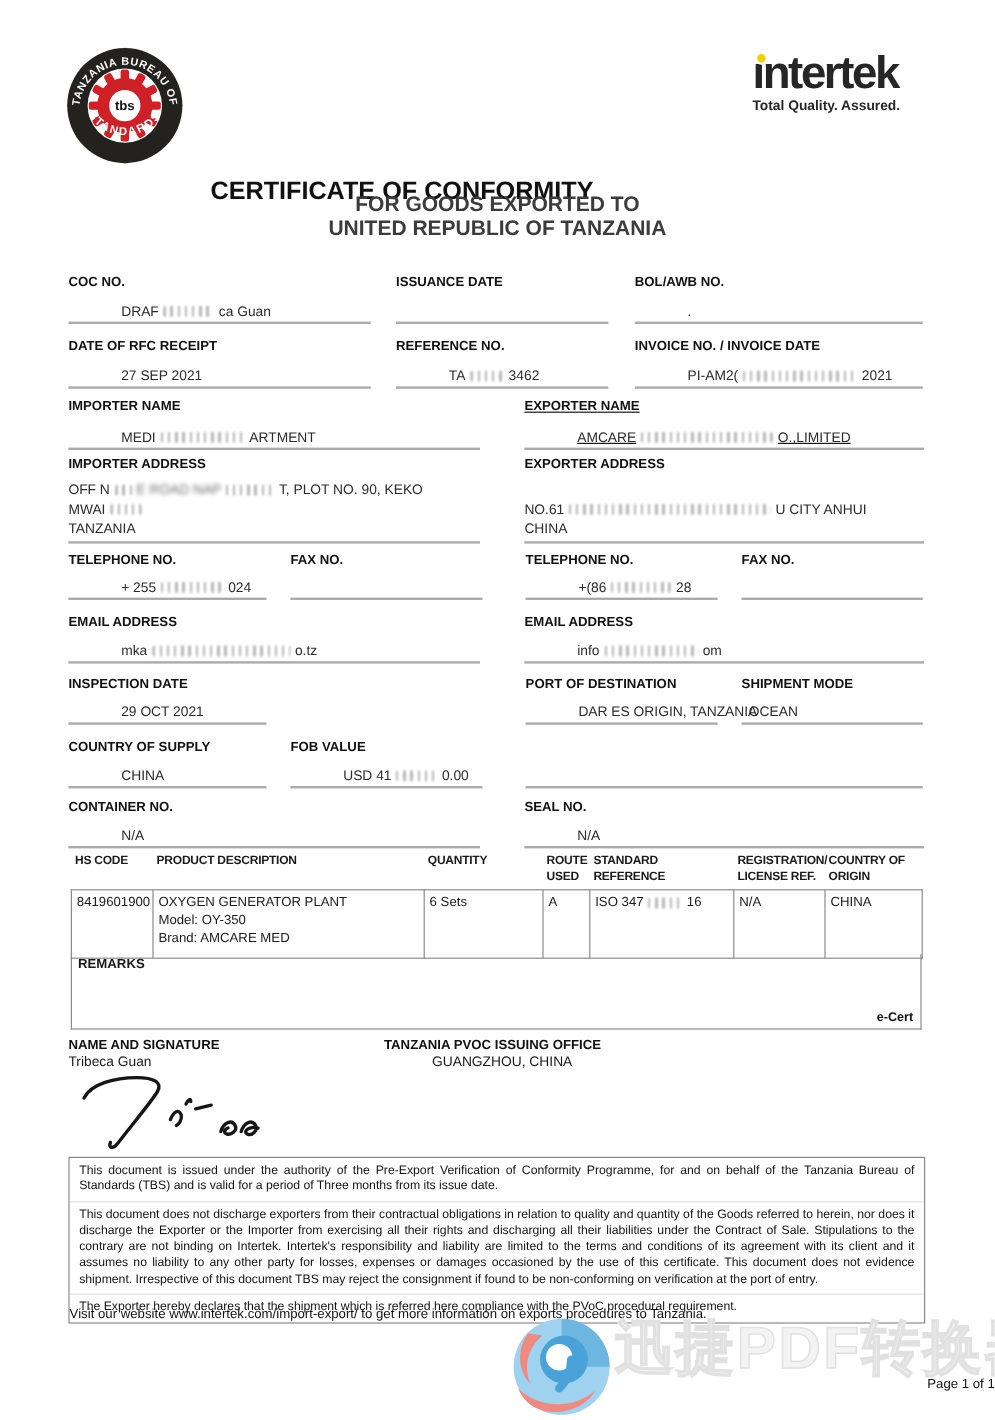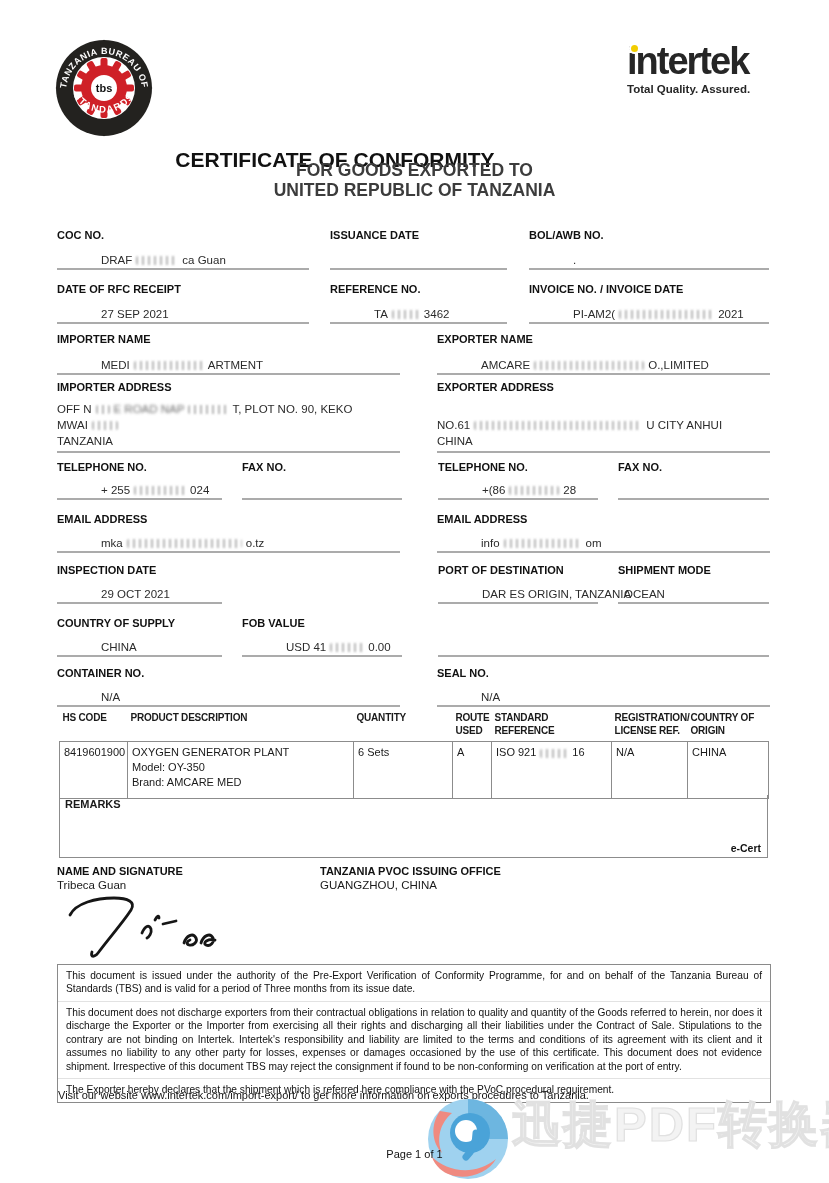--- a/index.html
+++ b/index.html
@@ -38,21 +38,21 @@
   .remarks-lbl{font-weight:bold;font-size:11px;padding:3px 5px;}
   .ecert{position:absolute;right:6px;bottom:3px;font-size:10.5px;font-weight:bold;color:#111;}
 
   
   .legal-box{border:1px solid #8a8a8a;}
   .legal-box p{margin:0;padding:4px 8px 5px 8px;font-size:10.2px;line-height:1.32;
        text-align:justify;color:#111;}
   .legal-box p + p{border-top:1px solid #e2e2e2;}
 
   .website{font-size:11px;color:#111;}
-  .pagenum{font-size:11px;color:#111;text-align:center;width:100%;z-index:3;}
+  .pagenum{font-size:11px;color:#111;text-align:right;width:100%;z-index:3;}
 
   
   .wm-text{font-size:49px;font-weight:bold;color:#f3f3f3;-webkit-text-stroke:1.2px #e1e1e1;
        letter-spacing:2px;white-space:nowrap;z-index:1;line-height:1;}
 </style>
 </head>
 <body>
 
 <div class="page">
 
@@ -125,21 +125,21 @@
   </div>
   <div class="fld" style="left:529px;top:283px;width:240px;height:39px;">
     <div class="lbl">INVOICE NO. / INVOICE DATE</div>
     <div class="val"><span>PI-AM2(</span><span class="redact" style="width:95px"></span><span>2021</span></div>
   </div>
 
   <div class="fld" style="left:57px;top:333px;width:343px;height:40px;">
     <div class="lbl">IMPORTER NAME</div>
     <div class="val"><span>MEDI</span><span class="redact" style="width:70px"></span><span>ARTMENT</span></div>
   </div>
-  <div class="fld" style="left:437px;top:333px;width:333px;height:40px;">
+  <div class="fld" style="left:437px;top:333px;width:333px;height:40px;text-decoration:underline;">
     <div class="lbl">EXPORTER NAME</div>
     <div class="val"><span>AMCARE</span><span class="redact" style="width:110px"></span><span>O.,LIMITED</span></div>
   </div>
 
   <div class="fld" style="left:57px;top:381px;width:343px;height:70px;">
     <div class="lbl">IMPORTER ADDRESS</div>
     <div style="padding-bottom:2px;">
       <div class="valline"><span>OFF N</span><span class="redact" style="width:14px"></span><span class="ghost">E ROAD NAP</span><span class="redact" style="width:40px"></span><span>T, PLOT NO. 90, KEKO</span></div>
       <div class="valline"><span>MWAI</span><span class="redact" style="width:26px"></span></div>
       <div class="valline">TANZANIA</div>
@@ -237,40 +237,40 @@
       <tbody>
         <tr>
           <td>8419601900</td>
           <td>
             <div>OXYGEN GENERATOR PLANT</div>
             <div>Model: OY-350</div>
             <div>Brand: AMCARE MED</div>
           </td>
           <td>6 Sets</td>
           <td>A</td>
-          <td><span>ISO 921</span><span class="redact" style="width:28px"></span><span>16</span></td>
+          <td><span>ISO 347</span><span class="redact" style="width:28px"></span><span>16</span></td>
           <td>N/A</td>
           <td>CHINA</td>
         </tr>
       </tbody>
     </table>
   </div>
 
   <div class="abs remarks-box" style="left:59px;top:795px;width:707px;height:62px;">
     <div class="remarks-lbl">REMARKS</div>
     <div class="ecert">e-Cert</div>
   </div>
 
   <div class="abs" style="left:57px;top:865px;width:260px;">
     <div class="lbl">NAME AND SIGNATURE</div>
     <div style="font-size:11.5px;margin-top:2px;">Tribeca Guan</div>
   </div>
   <div class="abs" style="left:320px;top:865px;width:300px;">
     <div class="lbl">TANZANIA PVOC ISSUING OFFICE</div>
-    <div style="font-size:11.5px;margin-top:2px;">GUANGZHOU, CHINA</div>
+    <div style="font-size:11.5px;margin-top:2px;margin-left:40px;">GUANGZHOU, CHINA</div>
   </div>
   <div class="abs" style="left:60px;top:893px;">
     <svg width="190" height="70" viewBox="0 0 190 70">
       <g stroke="#161616" stroke-width="2.8" fill="none" stroke-linecap="round" stroke-linejoin="round">
         <path d="M10,22 C16,10 36,5 54,5 C68,5 76,9 71,17 C64,28 50,44 38,60 C35,64 30,65 32,59"></path>
         <path d="M82,40 c3,-7 7,-9 9,-4 c1,4 -2,8 -4,9"></path>
         <path d="M95,27 c2,-4 4,-5 4,-2"></path>
         <path d="M103,31 l13,-3"></path>
         <path d="M124,50 c2,-7 9,-11 12,-5 c2,4 -3,8 -7,7 c-3,-1 -2,-4 1,-5"></path>
         <path d="M141,50 c2,-7 9,-11 12,-5 c2,4 -3,9 -7,7 c-4,-2 2,-7 9,-5"></path>

